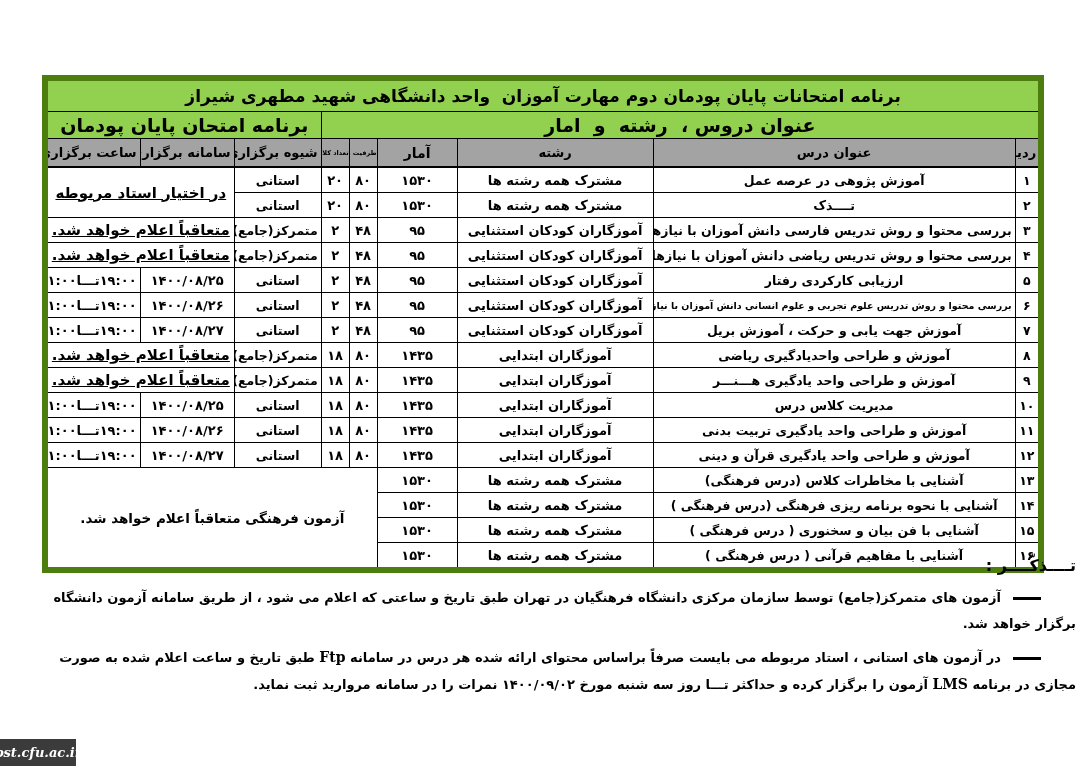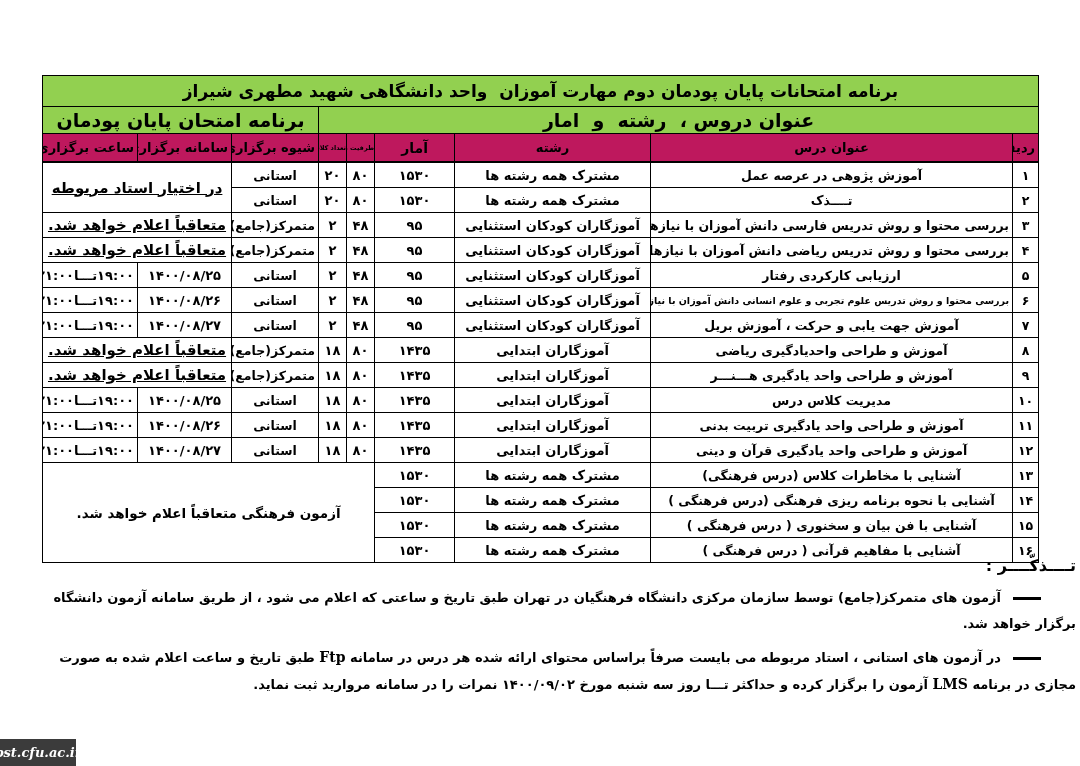--- a/index.html
+++ b/index.html
@@ -6,33 +6,33 @@
   body{
     width:1080px;height:766px;position:relative;background:#ffffff;
     font-family:"DejaVu Sans", sans-serif;overflow:hidden;color:#000;
   }
   .page{position:absolute;inset:0;}
 
   
   table.exam{
     position:absolute;left:42px;top:75px;width:996px;
     border-collapse:collapse;table-layout:fixed;
-    border:1px solid #4d7c0f;
+    border:6px solid #4d7c0f;
     font-weight:bold;
   }
   table.exam th, table.exam td{
     border:1.5px solid #000;
     padding:0 3px;
     text-align:center;vertical-align:middle;
     font-weight:bold;color:#000;
     overflow:hidden;white-space:nowrap;
   }
   tr.title-row th{height:30px;background:#92d050;font-size:17px;white-space:pre;}
   tr.group-row th{height:26px;background:#92d050;font-size:19px;white-space:pre;margin-top:12px;}
-  tr.cols-row th{height:27px;background:#be185d;font-size:13px;border-bottom:2.5px solid #000;}
+  tr.cols-row th{height:27px;background:#a3a3a3;font-size:13px;border-bottom:2.5px solid #000;}
   tr.cols-row th.small-head{font-size:6.5px;padding:0;}
   tr.cols-row th.stats-head{font-size:14px;}
   tbody td{height:24px;font-size:13px;}
   td.course{text-align:right;padding-right:6px;font-size:12.5px;}
   td.course.tiny{font-size:9.5px;}
   td.rowno{font-size:12.5px;}
   td.mode{font-size:12.5px;}
   td.note-cell{font-size:15px;text-decoration:underline;}
   td.cultural-cell{font-size:13.5px;}
 

